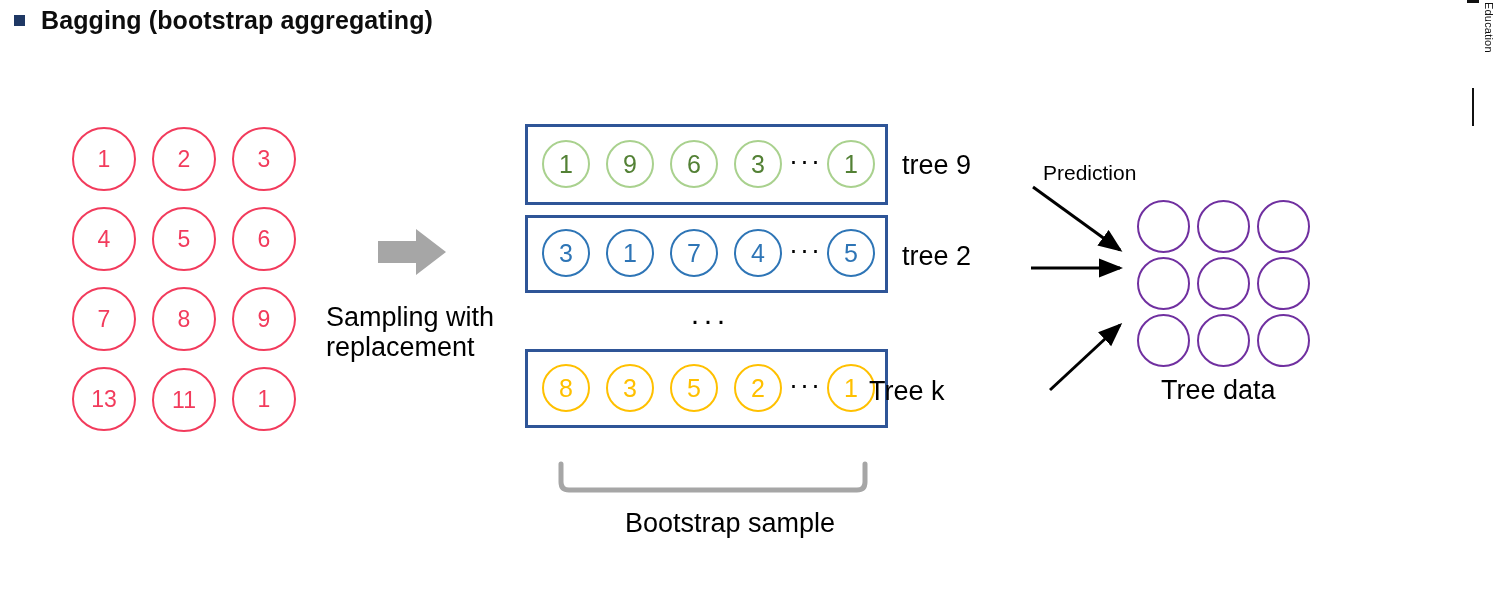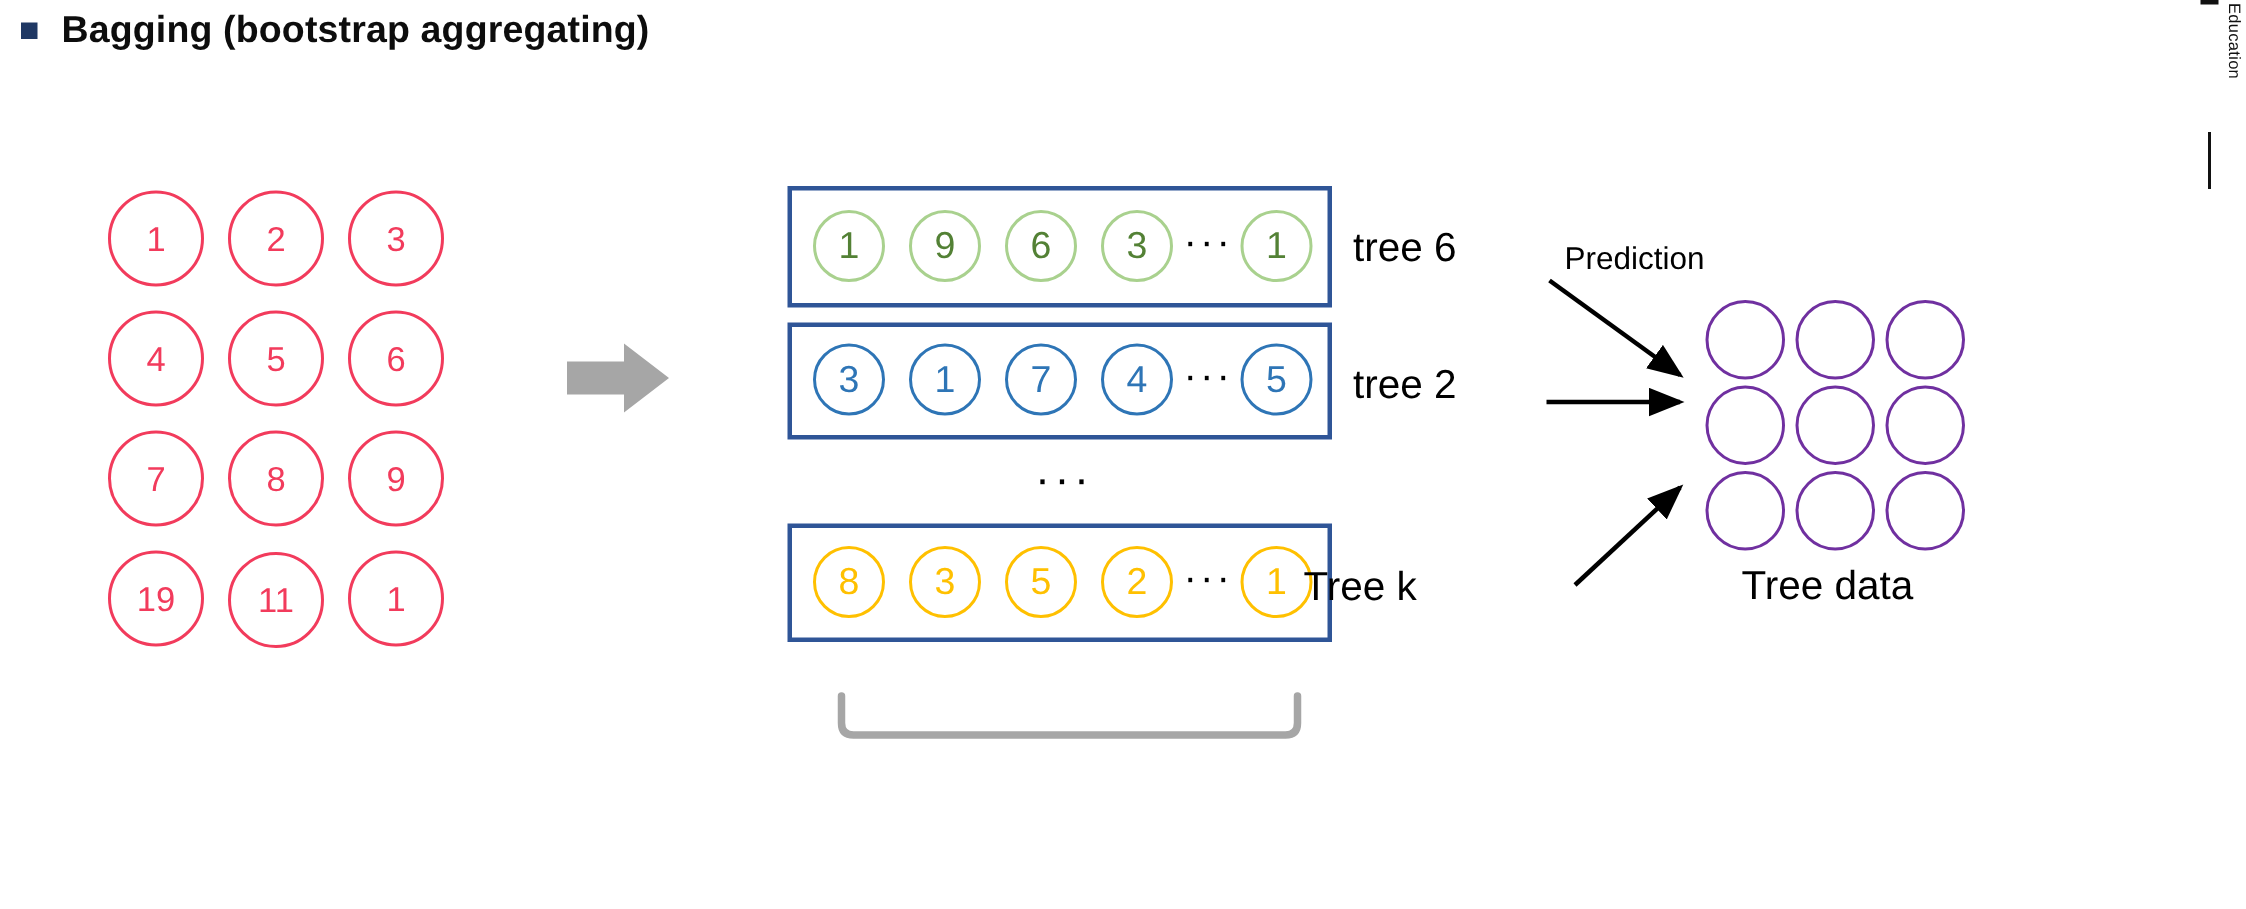--- a/index.html
+++ b/index.html
@@ -99,55 +99,57 @@
         <span>7</span>
       </div>
     <div class="circ src-c" style="left:152px;top:287px">
         <span>8</span>
       </div>
     <div class="circ src-c" style="left:232px;top:287px">
         <span>9</span>
       </div>
 
     <div class="circ src-c" style="left:72px;top:367px">
-        <span>19</span>
+        <span>13</span>
       </div>
     <div class="circ src-c" style="left:152px;top:368px">
         <span>11</span>
       </div>
     <div class="circ src-c" style="left:232px;top:367px">
         <span>1</span>
       </div>
   </div>
 
   <svg style="left:378px;top:228px;width:70px;height:48px" viewBox="0 0 70 48">
     <path d="M0,13 L38,13 L38,1 L68,24 L38,47 L38,35 L0,35 Z" fill="#A6A6A6"></path>
   </svg>
 
+  <div class="lbl lbl-sampling" style="left:326px;top:302px">Sampling with
+replacement</div>
 
   <div class="tbox" style="left:525px;top:124px;width:363px;height:81px"></div>
   <div>
     <div class="circ tr-c g-c" style="left:542px;top:140px">
         <span>1</span>
       </div>
     <div class="circ tr-c g-c" style="left:606px;top:140px">
         <span>9</span>
       </div>
     <div class="circ tr-c g-c" style="left:670px;top:140px">
         <span>6</span>
       </div>
     <div class="circ tr-c g-c" style="left:734px;top:140px">
         <span>3</span>
       </div>
     <div class="dots-in" style="left:789px;top:146px;color:#000">···</div>
     <div class="circ tr-c g-c" style="left:827px;top:140px">
         <span>1</span>
       </div>
   </div>
-  <div class="lbl lbl-tree" style="left:902px;top:150px">tree 6</div>
+  <div class="lbl lbl-tree" style="left:902px;top:150px">tree 9</div>
 
   <div class="tbox" style="left:525px;top:215px;width:363px;height:78px"></div>
   <div>
     <div class="circ tr-c b-c" style="left:542px;top:229px">
         <span>3</span>
       </div>
     <div class="circ tr-c b-c" style="left:606px;top:229px">
         <span>1</span>
       </div>
     <div class="circ tr-c b-c" style="left:670px;top:229px">
@@ -182,20 +184,21 @@
     <div class="dots-in" style="left:789px;top:370px">···</div>
     <div class="circ tr-c y-c" style="left:827px;top:364px">
         <span>1</span>
       </div>
   </div>
   <div class="lbl lbl-tree" style="left:869px;top:376px">Tree k</div>
 
   <svg style="left:558px;top:462px;width:310px;height:32px" viewBox="0 0 310 32">
     <path d="M3,2 L3,20 Q3,28 11,28 L299,28 Q307,28 307,20 L307,2" fill="none" stroke="#A6A6A6" stroke-width="5" stroke-linecap="round"></path>
   </svg>
+  <div class="lbl lbl-boot" style="left:625px;top:508px">Bootstrap sample</div>
 
   <div class="lbl lbl-pred" style="left:1043px;top:161px">Prediction</div>
 
   <svg style="left:1028px;top:182px;width:110px;height:215px" viewBox="0 0 110 215">
     <defs>
       <marker id="ah" markerWidth="9" markerHeight="9" refX="7" refY="3.2" orient="auto" markerUnits="strokeWidth">
         <path d="M0,0 L8,3.2 L0,6.4 Z" fill="#000"></path>
       </marker>
     </defs>
     <line x1="5" y1="5" x2="92" y2="68" stroke="#000" stroke-width="3" marker-end="url(#ah)"></line>

